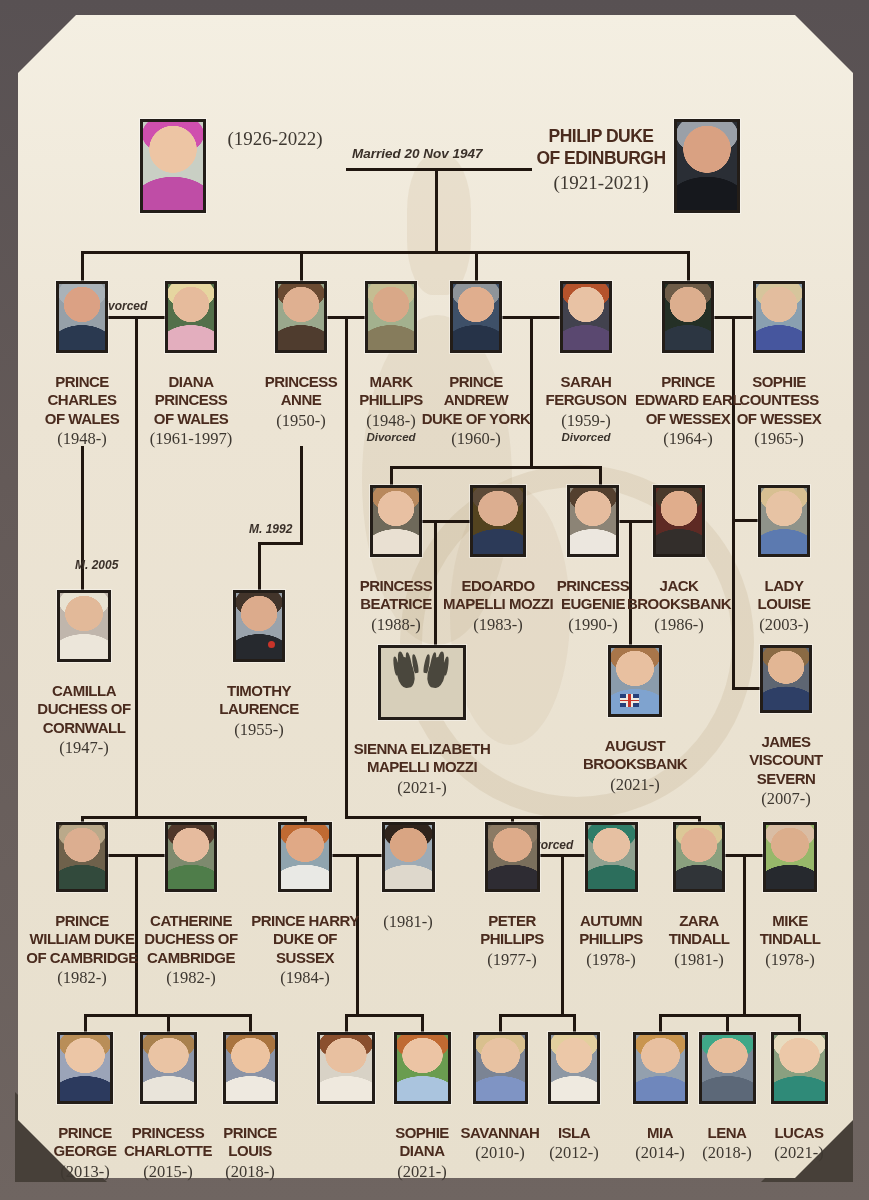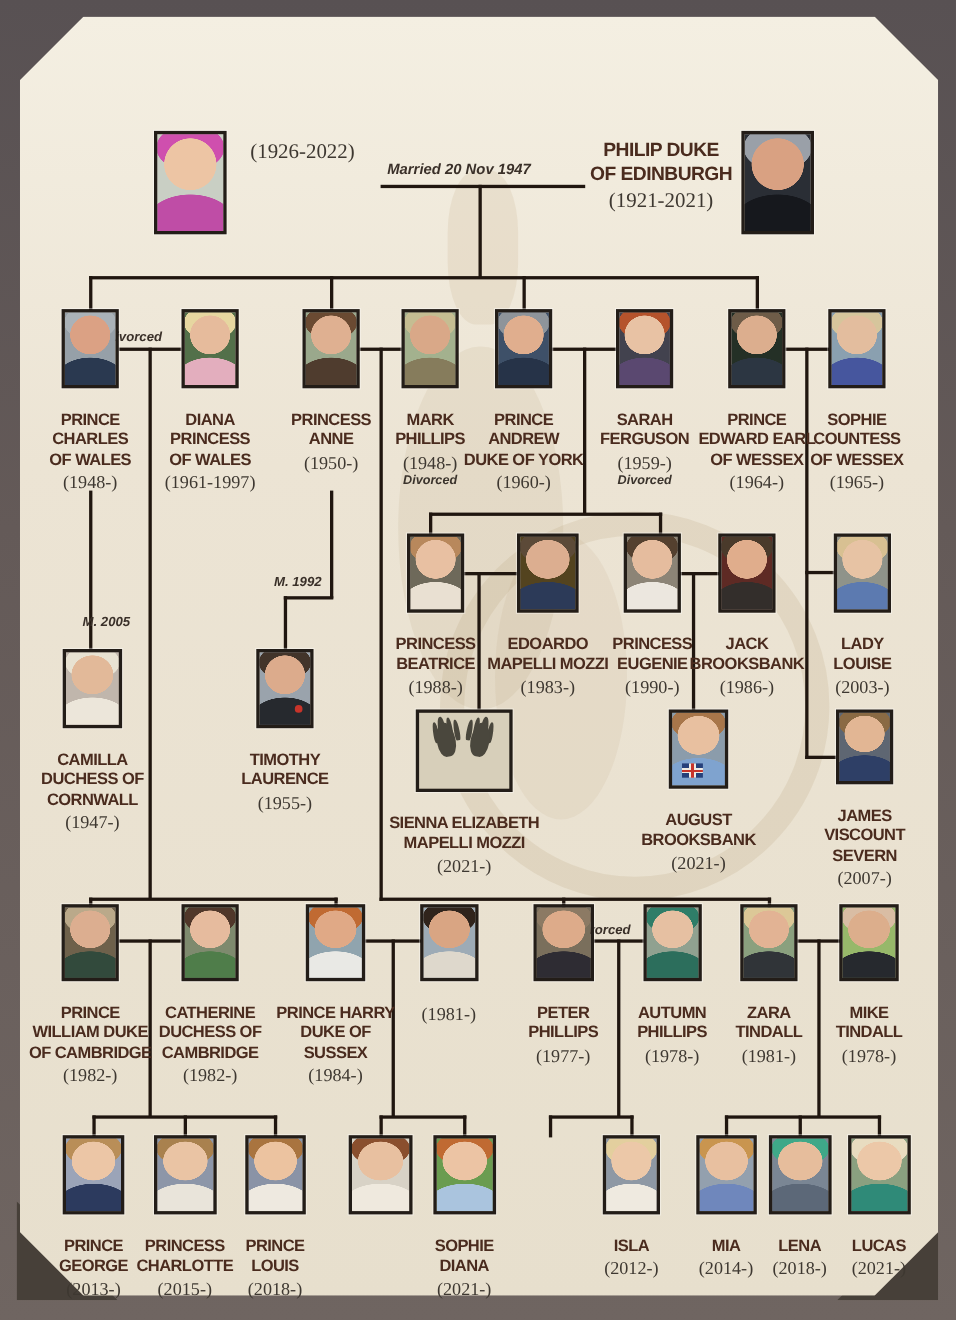--- a/index.html
+++ b/index.html
@@ -390,20 +390,27 @@
     <div class="photo" data-name="photo-archie" style="width:52px;height:66px;--bg:#d8d2c6;--hr:#8a4f2e;--sk:#e8c0a0;--cl:#efe9de"></div>
   </div>
   <div class="person" data-name="person-lilibet" style="left:367px;top:1032px;width:110px">
     <div class="photo" data-name="photo-lilibet" style="width:51px;height:66px;--bg:#6a9c50;--hr:#c06a32;--sk:#ecc4a4;--cl:#aac4de"></div>
     <div class="caption">
         <div class="pname" data-name="person-name">SOPHIE
 DIANA</div>
     <div class="pyears" data-name="person-years">(2021-)</div>
       </div>
   </div>
+  <div class="person" data-name="person-savannah" style="left:454px;top:1032px;width:92px">
+    <div class="photo" data-name="photo-savannah" style="width:49px;height:66px;--bg:#7b8494;--hr:#d9c08e;--sk:#e8c2a2;--cl:#7f94c4"></div>
+    <div class="caption">
+        <div class="pname" data-name="person-name">SAVANNAH</div>
+    <div class="pyears" data-name="person-years">(2010-)</div>
+      </div>
+  </div>
   <div class="person" data-name="person-isla" style="left:534px;top:1032px;width:80px">
     <div class="photo" data-name="photo-isla" style="width:46px;height:66px;--bg:#8e98a4;--hr:#e3cf9e;--sk:#ecc8a8;--cl:#efeae0"></div>
     <div class="caption">
         <div class="pname" data-name="person-name">ISLA</div>
     <div class="pyears" data-name="person-years">(2012-)</div>
       </div>
   </div>
   <div class="person" data-name="person-mia" style="left:620px;top:1032px;width:80px">
     <div class="photo" data-name="photo-mia" style="width:49px;height:66px;--bg:#93a0ae;--hr:#c9954f;--sk:#e8c0a0;--cl:#6f87bc"></div>
     <div class="caption">

